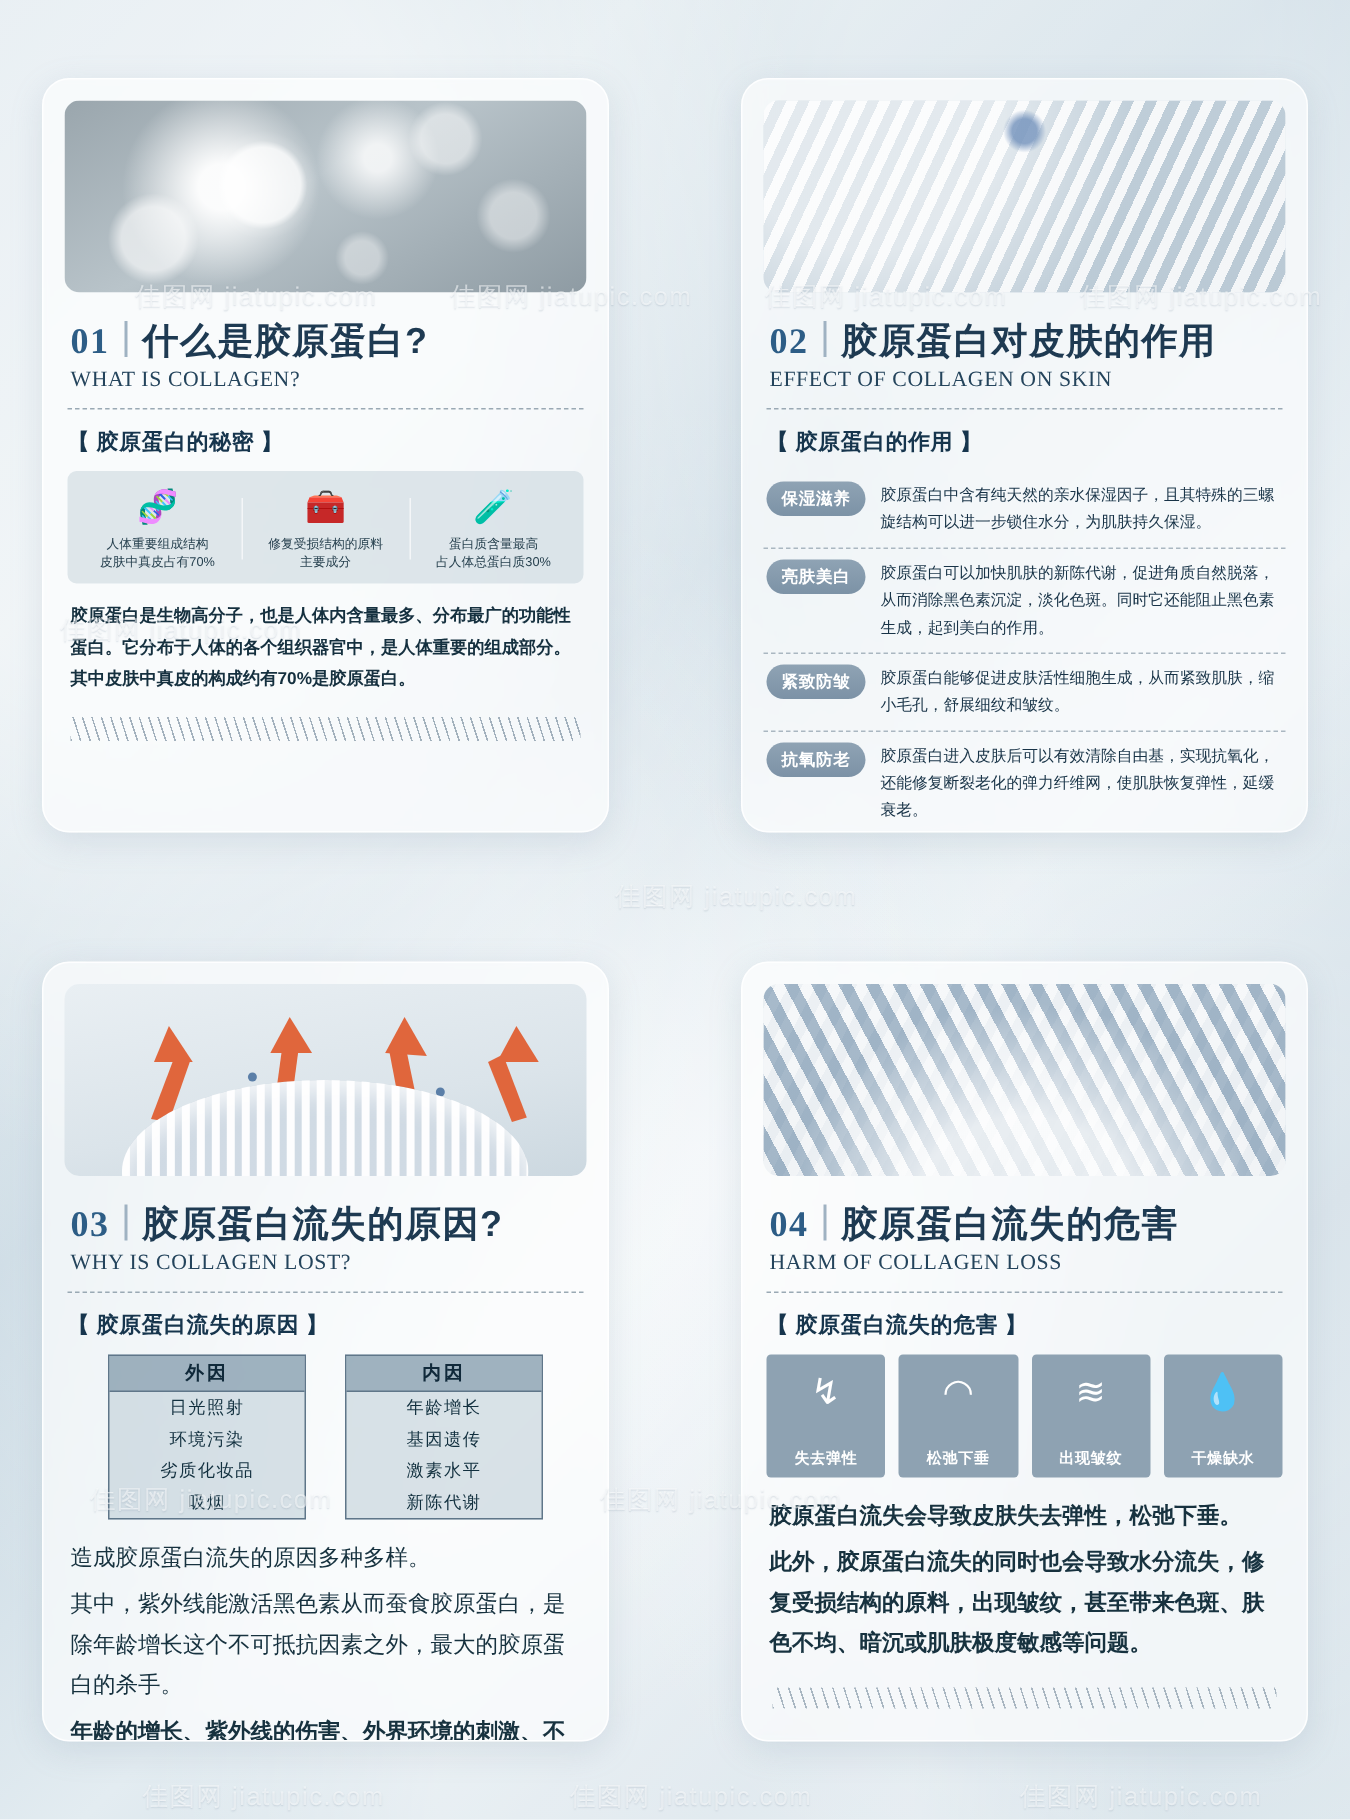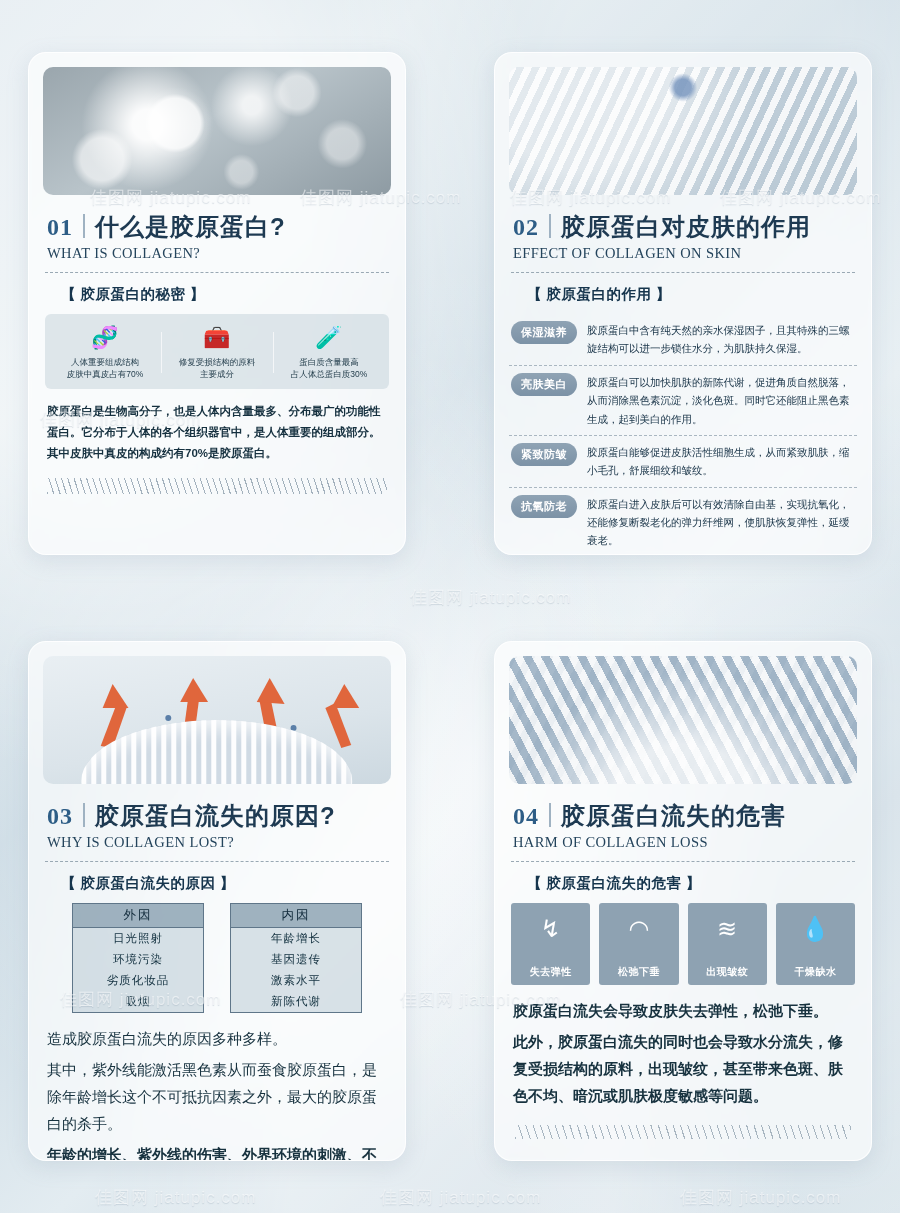--- a/index.html
+++ b/index.html
@@ -98,21 +98,21 @@
   
   .title-row { display:flex; align-items:baseline; gap:10px; margin:16px 4px 2px 4px; }
   .num { font-family:"Liberation Serif", serif; font-weight:700; font-size:24px; color:#2d5d86; letter-spacing:1px; }
   .bar { width:2px; height:24px; background:#9fb2c2; transform:translateY(3px); }
   .cn-title { font-size:24px; font-weight:700; color:#1e3a52; letter-spacing:1px; }
   .en-title { font-family:"Liberation Serif", serif; font-size:14.5px; color:#24445c; letter-spacing:.4px; margin:2px 4px 10px 4px; }
   .rule { height:0; border-top:1px dashed #9aa9b4; margin:0 2px 12px 2px; }
 
   .sec-head {
     font-size:14.5px; font-weight:700; color:#16354d;
-    margin:4px 2px 10px 18px; letter-spacing:.5px;
+    margin:4px 2px 10px 2px; letter-spacing:.5px;
   }
 
   
   .icon-panel {
     background:rgba(183,199,209,.42);
     border-radius:6px;
     display:flex; padding:10px 4px 8px 4px; margin:0 2px 12px 2px;
   }
   .icon-cell { flex:1; text-align:center; padding:0 4px; position:relative; }
   .icon-cell + .icon-cell:before{
@@ -135,21 +135,21 @@
     background:linear-gradient(180deg,#8fa3b4,#7c92a6);
     color:#fff; font-size:11px; font-weight:700;
     padding:4px 6px; border-radius:12px; letter-spacing:.5px;
   }
   .ftxt { font-size:10.5px; line-height:1.75; color:#183347; }
 
   
   .tbl-wrap { display:flex; gap:26px; justify-content:center; margin:2px 0 12px 0; }
   .tbl { width:132px; border:1px solid #5f7689; background:rgba(174,192,205,.45); }
   .tbl .th {
-    background:rgba(140,162,178,.75); color:#10293a; font-size:12.5px; font-weight:400;
+    background:rgba(140,162,178,.75); color:#10293a; font-size:12.5px; font-weight:700;
     text-align:center; padding:3px 0; border-bottom:1px solid #5f7689; letter-spacing:2px;
   }
   .tbl .td { font-size:11.5px; color:#12303f; text-align:center; padding:3px 0; letter-spacing:1px; }
   .para { font-size:15px; line-height:1.8; color:#17323f; margin:0 4px 4px 4px; }
   .para.b { font-weight:700; }
 
   
   .h4row { display:flex; gap:9px; margin:4px 2px 12px 2px; }
   .h4cell {
     flex:1; background:#8ea2b2; border-radius:3px; color:#fff;

